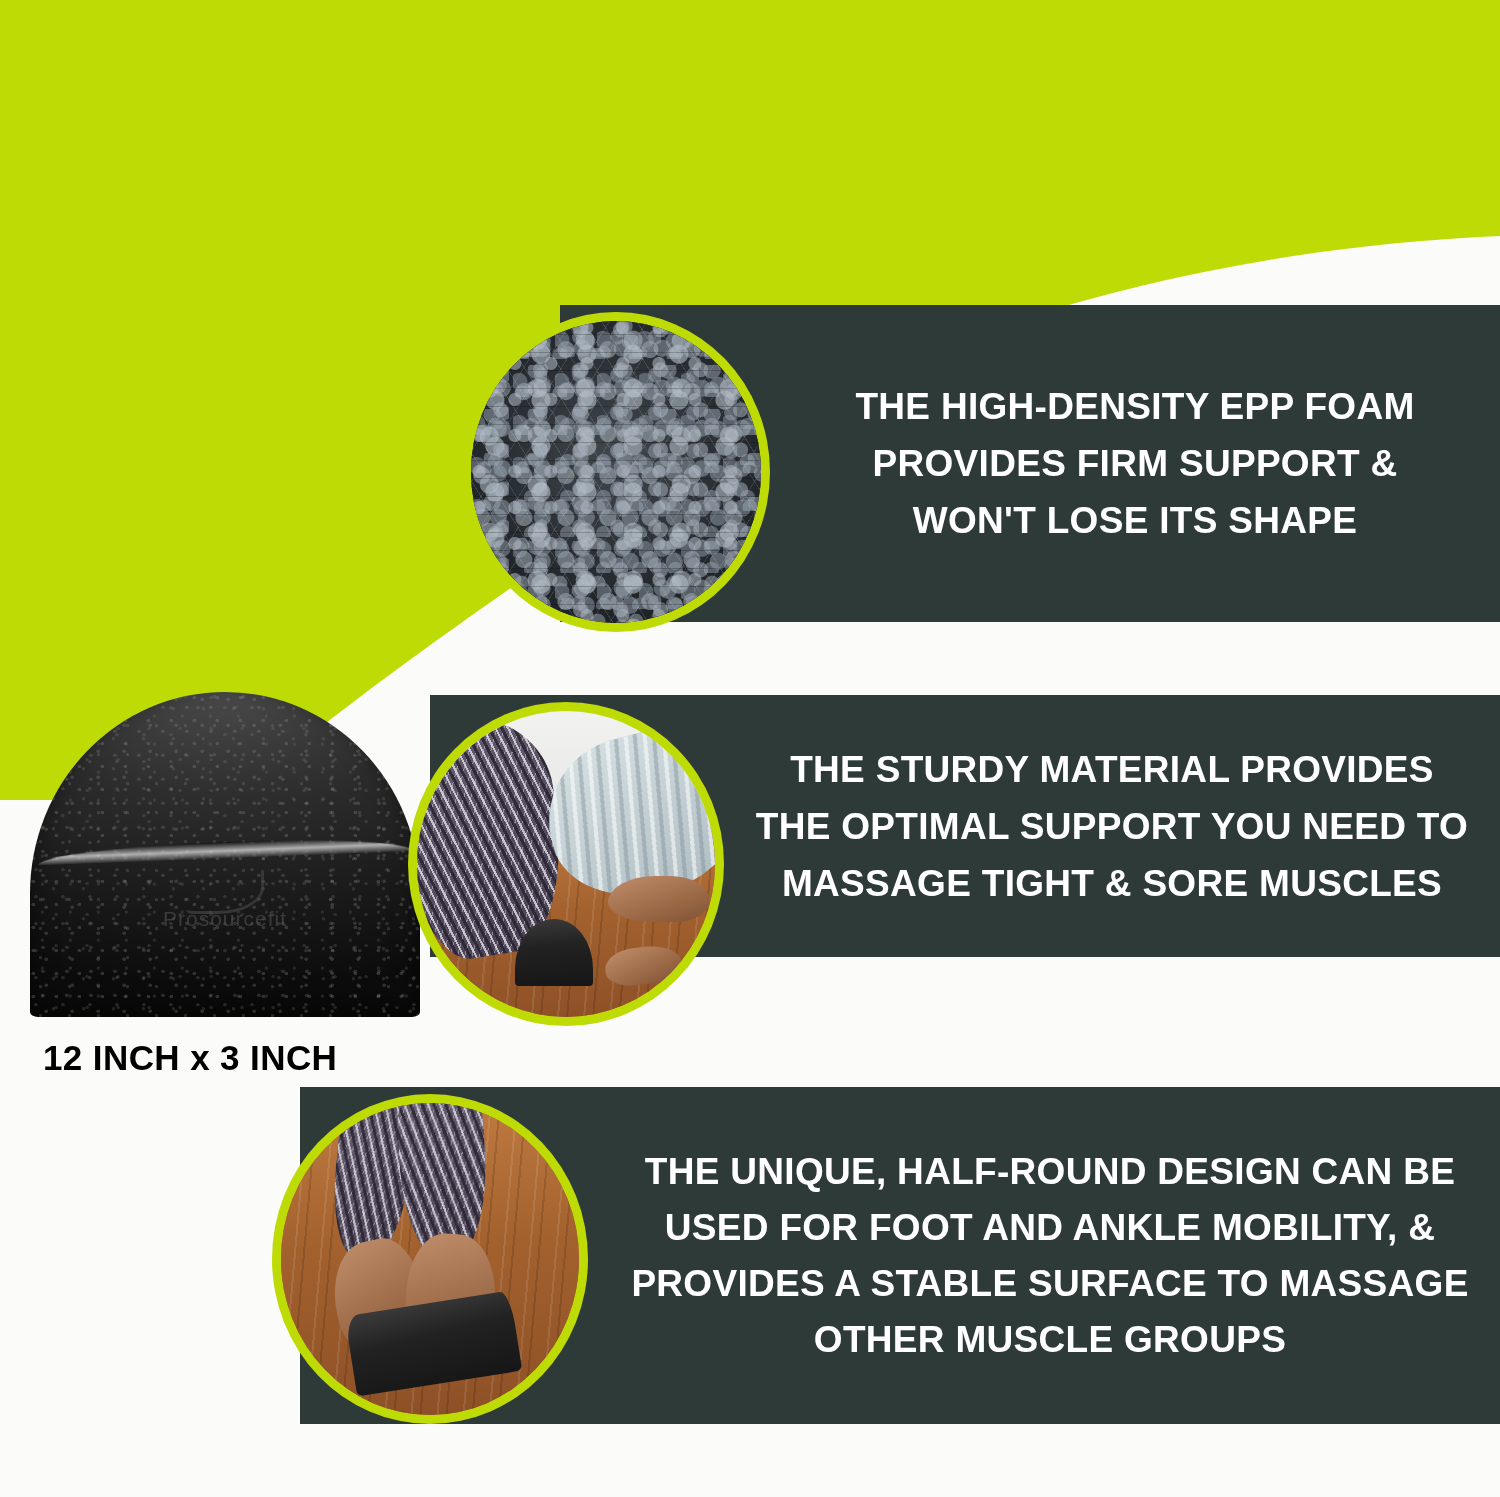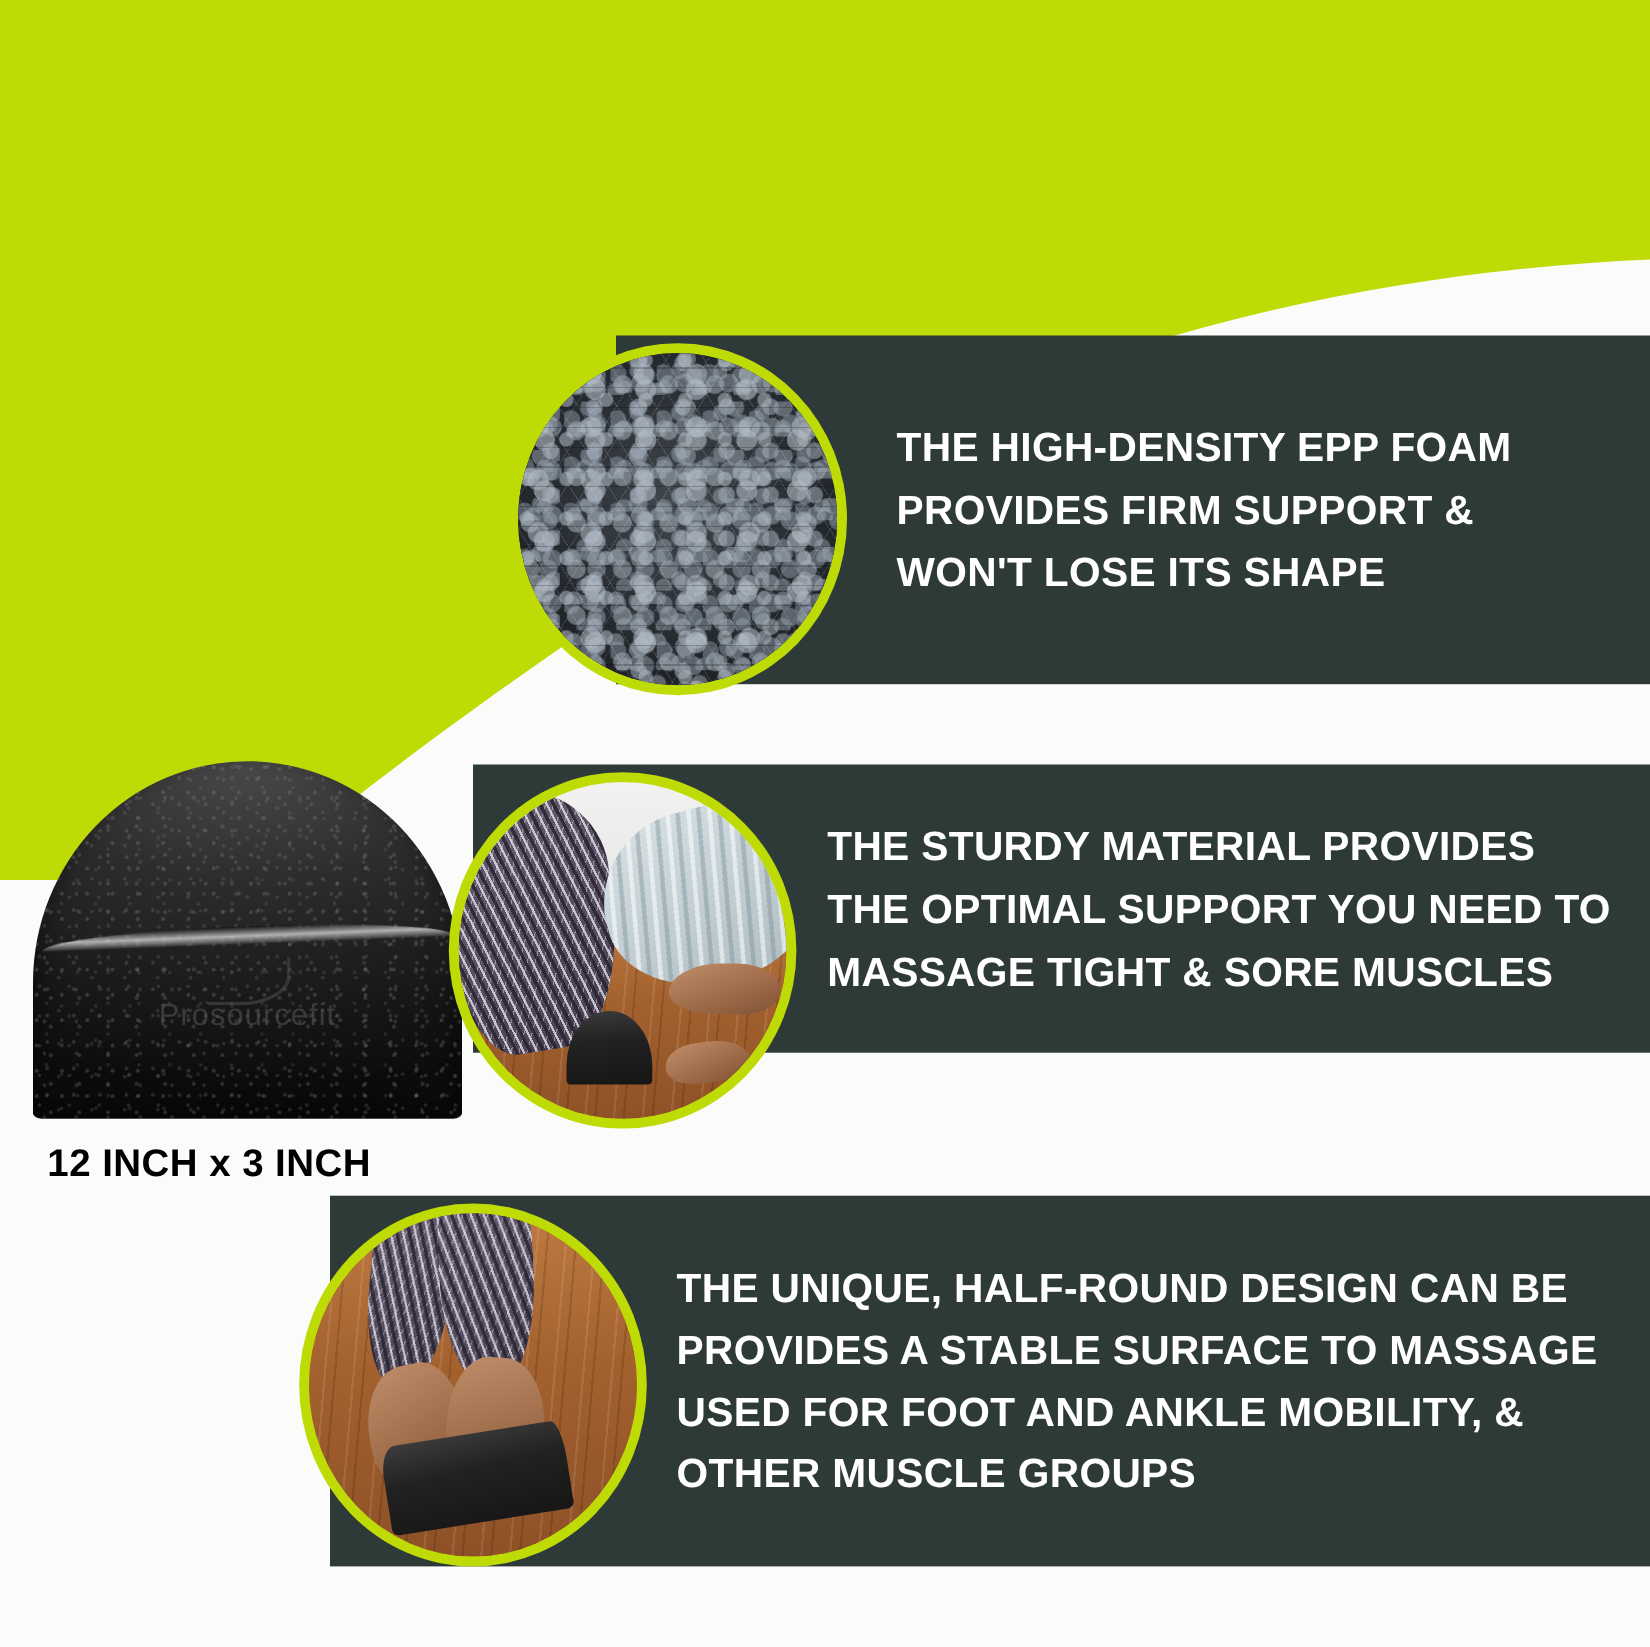--- a/index.html
+++ b/index.html
@@ -52,20 +52,21 @@
   #title-line-1 { color: #ffffff; }
   #title-line-2 { color: #2e3a38; }
 
   
   .panel {
     position: absolute;
     background: #2e3a38;
     z-index: 2;
     display: flex;
     align-items: center;
+    text-align: center;
   }
   #panel-1 { left: 560px; top: 305px;  width: 940px;  height: 317px; }
   #panel-2 { left: 430px; top: 695px;  width: 1070px; height: 262px; }
   #panel-3 { left: 300px; top: 1087px; width: 1200px; height: 337px; }
 
   .panel-text {
     color: #ffffff;
     font-family: "Liberation Sans Narrow", "Liberation Sans", "DejaVu Sans", sans-serif;
     font-weight: 700;
     letter-spacing: 0.3px;
@@ -244,21 +245,21 @@
     border-radius: 50%/100% 100% 0 0;
     transform: rotate(-2.2deg);
     filter: blur(0.5px);
   }
   #product-photo .brand-mark {
     position: absolute;
     left: 50%;
     top: 215px;
     transform: translateX(-50%);
     color: rgba(90,90,90,.55);
-    font-size: 28px;
+    font-size: 21px;
     letter-spacing: 1px;
     font-family: "Liberation Sans", sans-serif;
     white-space: nowrap;
   }
   #product-photo .brand-swoosh {
     position: absolute;
     left: 50%;
     top: 178px;
     transform: translateX(-50%);
     width: 78px;
@@ -341,22 +342,22 @@
 
         <div class="roller-black" style="left:33%; top:68%; width:26%; height:22%;
                     border-radius:50% 50% 4px 4px / 74% 74% 4px 4px;"></div>
       </div>
     </div>
   </div>
 
   <div id="panel-3" class="panel">
     <div class="panel-text">
       <div>THE UNIQUE, HALF-ROUND DESIGN CAN BE</div>
+      <div>USED FOR FOOT AND ANKLE MOBILITY, &amp;</div>
       <div>PROVIDES A STABLE SURFACE TO MASSAGE</div>
-      <div>USED FOR FOOT AND ANKLE MOBILITY, &amp;</div>
       <div>OTHER MUSCLE GROUPS</div>
     </div>
   </div>
 
   <div id="circle-3" class="photo-circle">
     <div class="inner">
       <div class="photo-scene">
         <div class="wood-floor" style="height:100%;"></div>
 
         <div class="legging" style="left:18%; top:-4%; width:25%; height:54%;

